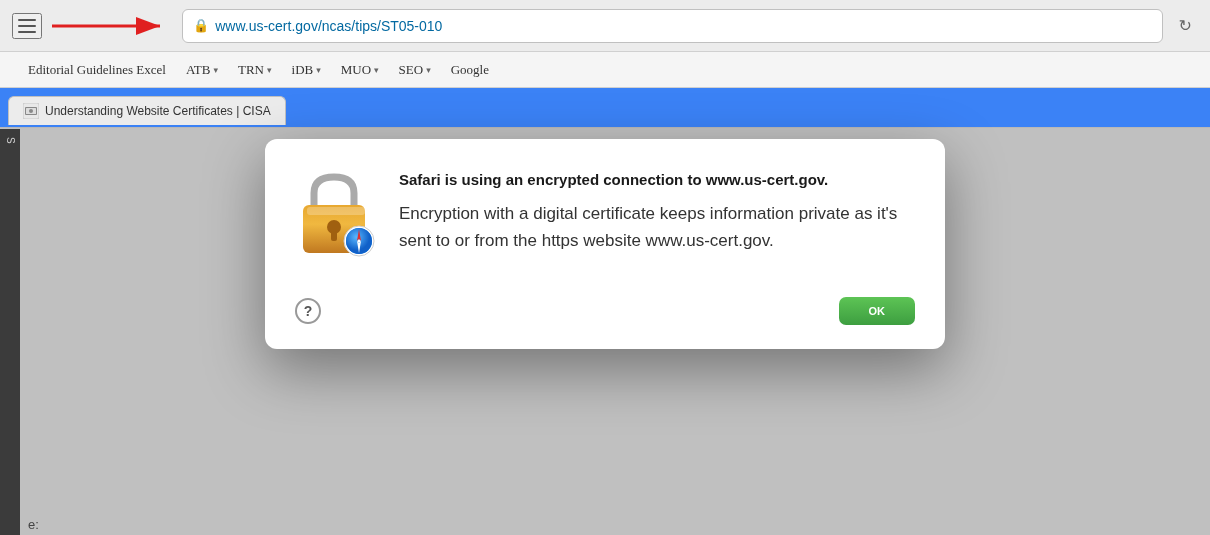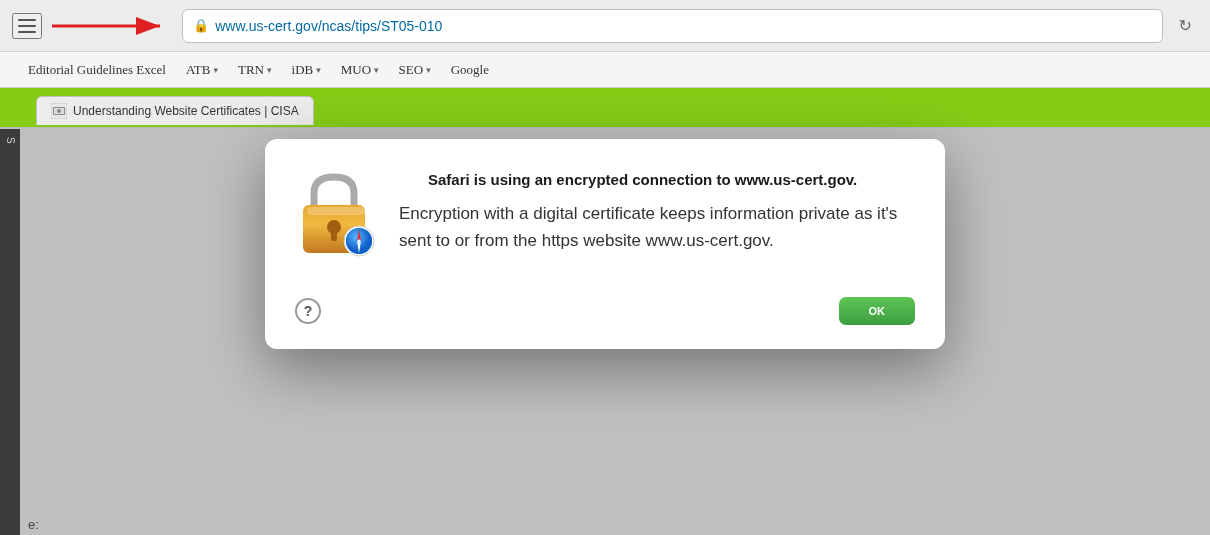--- a/index.html
+++ b/index.html
@@ -112,22 +112,22 @@
 
     .chevron {
       font-size: 9px;
       color: #666;
     }
 
     
     .tab-bar {
       display: flex;
       align-items: center;
-      background: #84cc16;
-      padding: 6px 36px 0;
+      background: #3b82f6;
+      padding: 6px 8px 0;
       height: 40px;
       border-bottom: 1px solid #b8b8b8;
     }
 
     .tab {
       display: flex;
       align-items: center;
       gap: 6px;
       padding: 6px 14px;
       background: #ececec;
@@ -204,21 +204,20 @@
     .dialog-content {
       flex: 1;
     }
 
     .dialog-title {
       font-size: 15px;
       font-weight: bold;
       color: #1a1a1a;
       margin-bottom: 10px;
       line-height: 1.4;
-      margin-left: 29px;
     }
 
     .dialog-description {
       font-size: 17px;
       color: #333;
       line-height: 1.6;
     }
 
     
     .dialog-footer {

